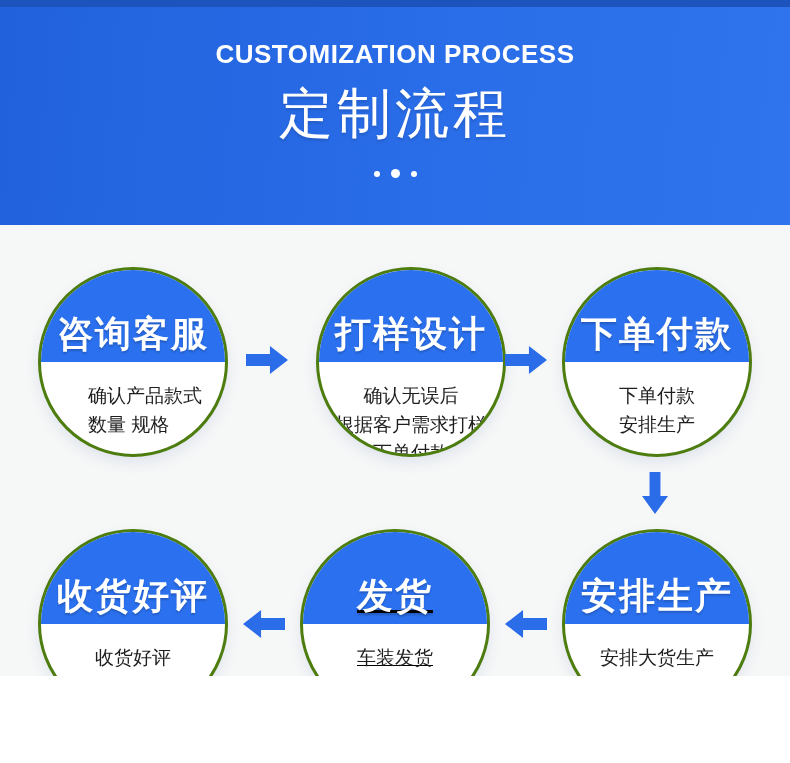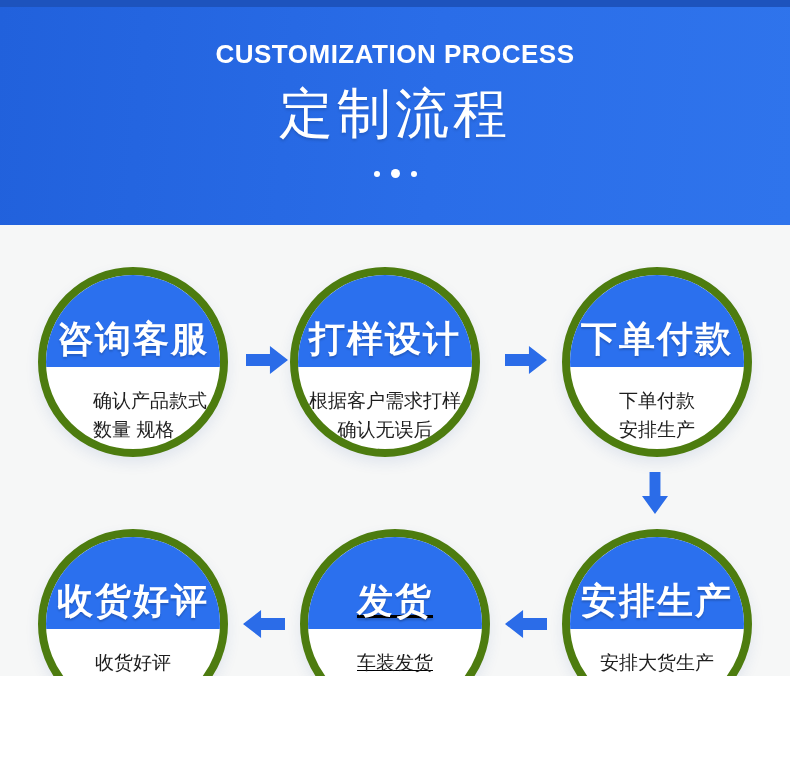--- a/index.html
+++ b/index.html
@@ -37,42 +37,42 @@
 
   
   .content-bg {
     position:absolute; top:225px; left:0; width:790px; height:452px;
     background:#f6f7f7;
   }
 
   
   .circle {
     position:absolute; width:190px; height:190px; box-sizing:border-box;
-    border-radius:50%; border:8px solid #4d7c0f; background:#ffffff;
+    border-radius:50%; border:3px solid #4d7c0f; background:#ffffff;
     overflow:hidden; box-shadow:0 6px 14px rgba(40,80,160,0.10);
   }
   .circle-top {
     height:92px; box-sizing:border-box; background:#2b70ee;
     display:flex; align-items:flex-end; justify-content:center;
     padding-bottom:10px;
   }
   .circle-title {
     color:#ffffff; font-size:36px; font-weight:bold; letter-spacing:2px;
     line-height:1; white-space:nowrap;
     text-shadow:0 2px 2px rgba(0,0,0,0.18);
   }
   .circle-desc {
     padding-top:20px; display:flex; flex-direction:column; align-items:center;
     font-size:19px; color:#1e1e1e; line-height:1.5;
   }
   .desc-line { white-space:nowrap; }
   .circle--consult .circle-desc { align-items:flex-start; padding-left:47px; }
 
   .c1 { left:38px;  top:267px; }
-  .c2 { left:290px; top:267px; }
+  .c2 { left:316px; top:267px; }
   .c3 { left:562px; top:267px; }
   .c4 { left:562px; top:529px; }
   .c5 { left:300px; top:529px;text-decoration:underline; }
   .c6 { left:38px;  top:529px; }
 
   
   .arrow { position:absolute; background:#2b6ce8; }
   .arrow-right { width:42px; height:28px;
     clip-path:polygon(0 29%,57% 29%,57% 0,100% 50%,57% 100%,57% 71%,0 71%); }
   .arrow-left { width:42px; height:28px;
@@ -112,22 +112,22 @@
       <div class="desc-line">数量 规格</div>
       <div class="desc-line"></div>
     </div>
   </div>
 
   <div class="circle c2">
     <div class="circle-top">
       <div class="circle-title">打样设计</div>
     </div>
     <div class="circle-desc">
+      <div class="desc-line">确认无误后</div>
       <div class="desc-line">根据客户需求打样</div>
-      <div class="desc-line">确认无误后</div>
       <div class="desc-line">下单付款</div>
     </div>
   </div>
 
   <div class="circle c3">
     <div class="circle-top">
       <div class="circle-title">下单付款</div>
     </div>
     <div class="circle-desc">
       <div class="desc-line">下单付款</div>

